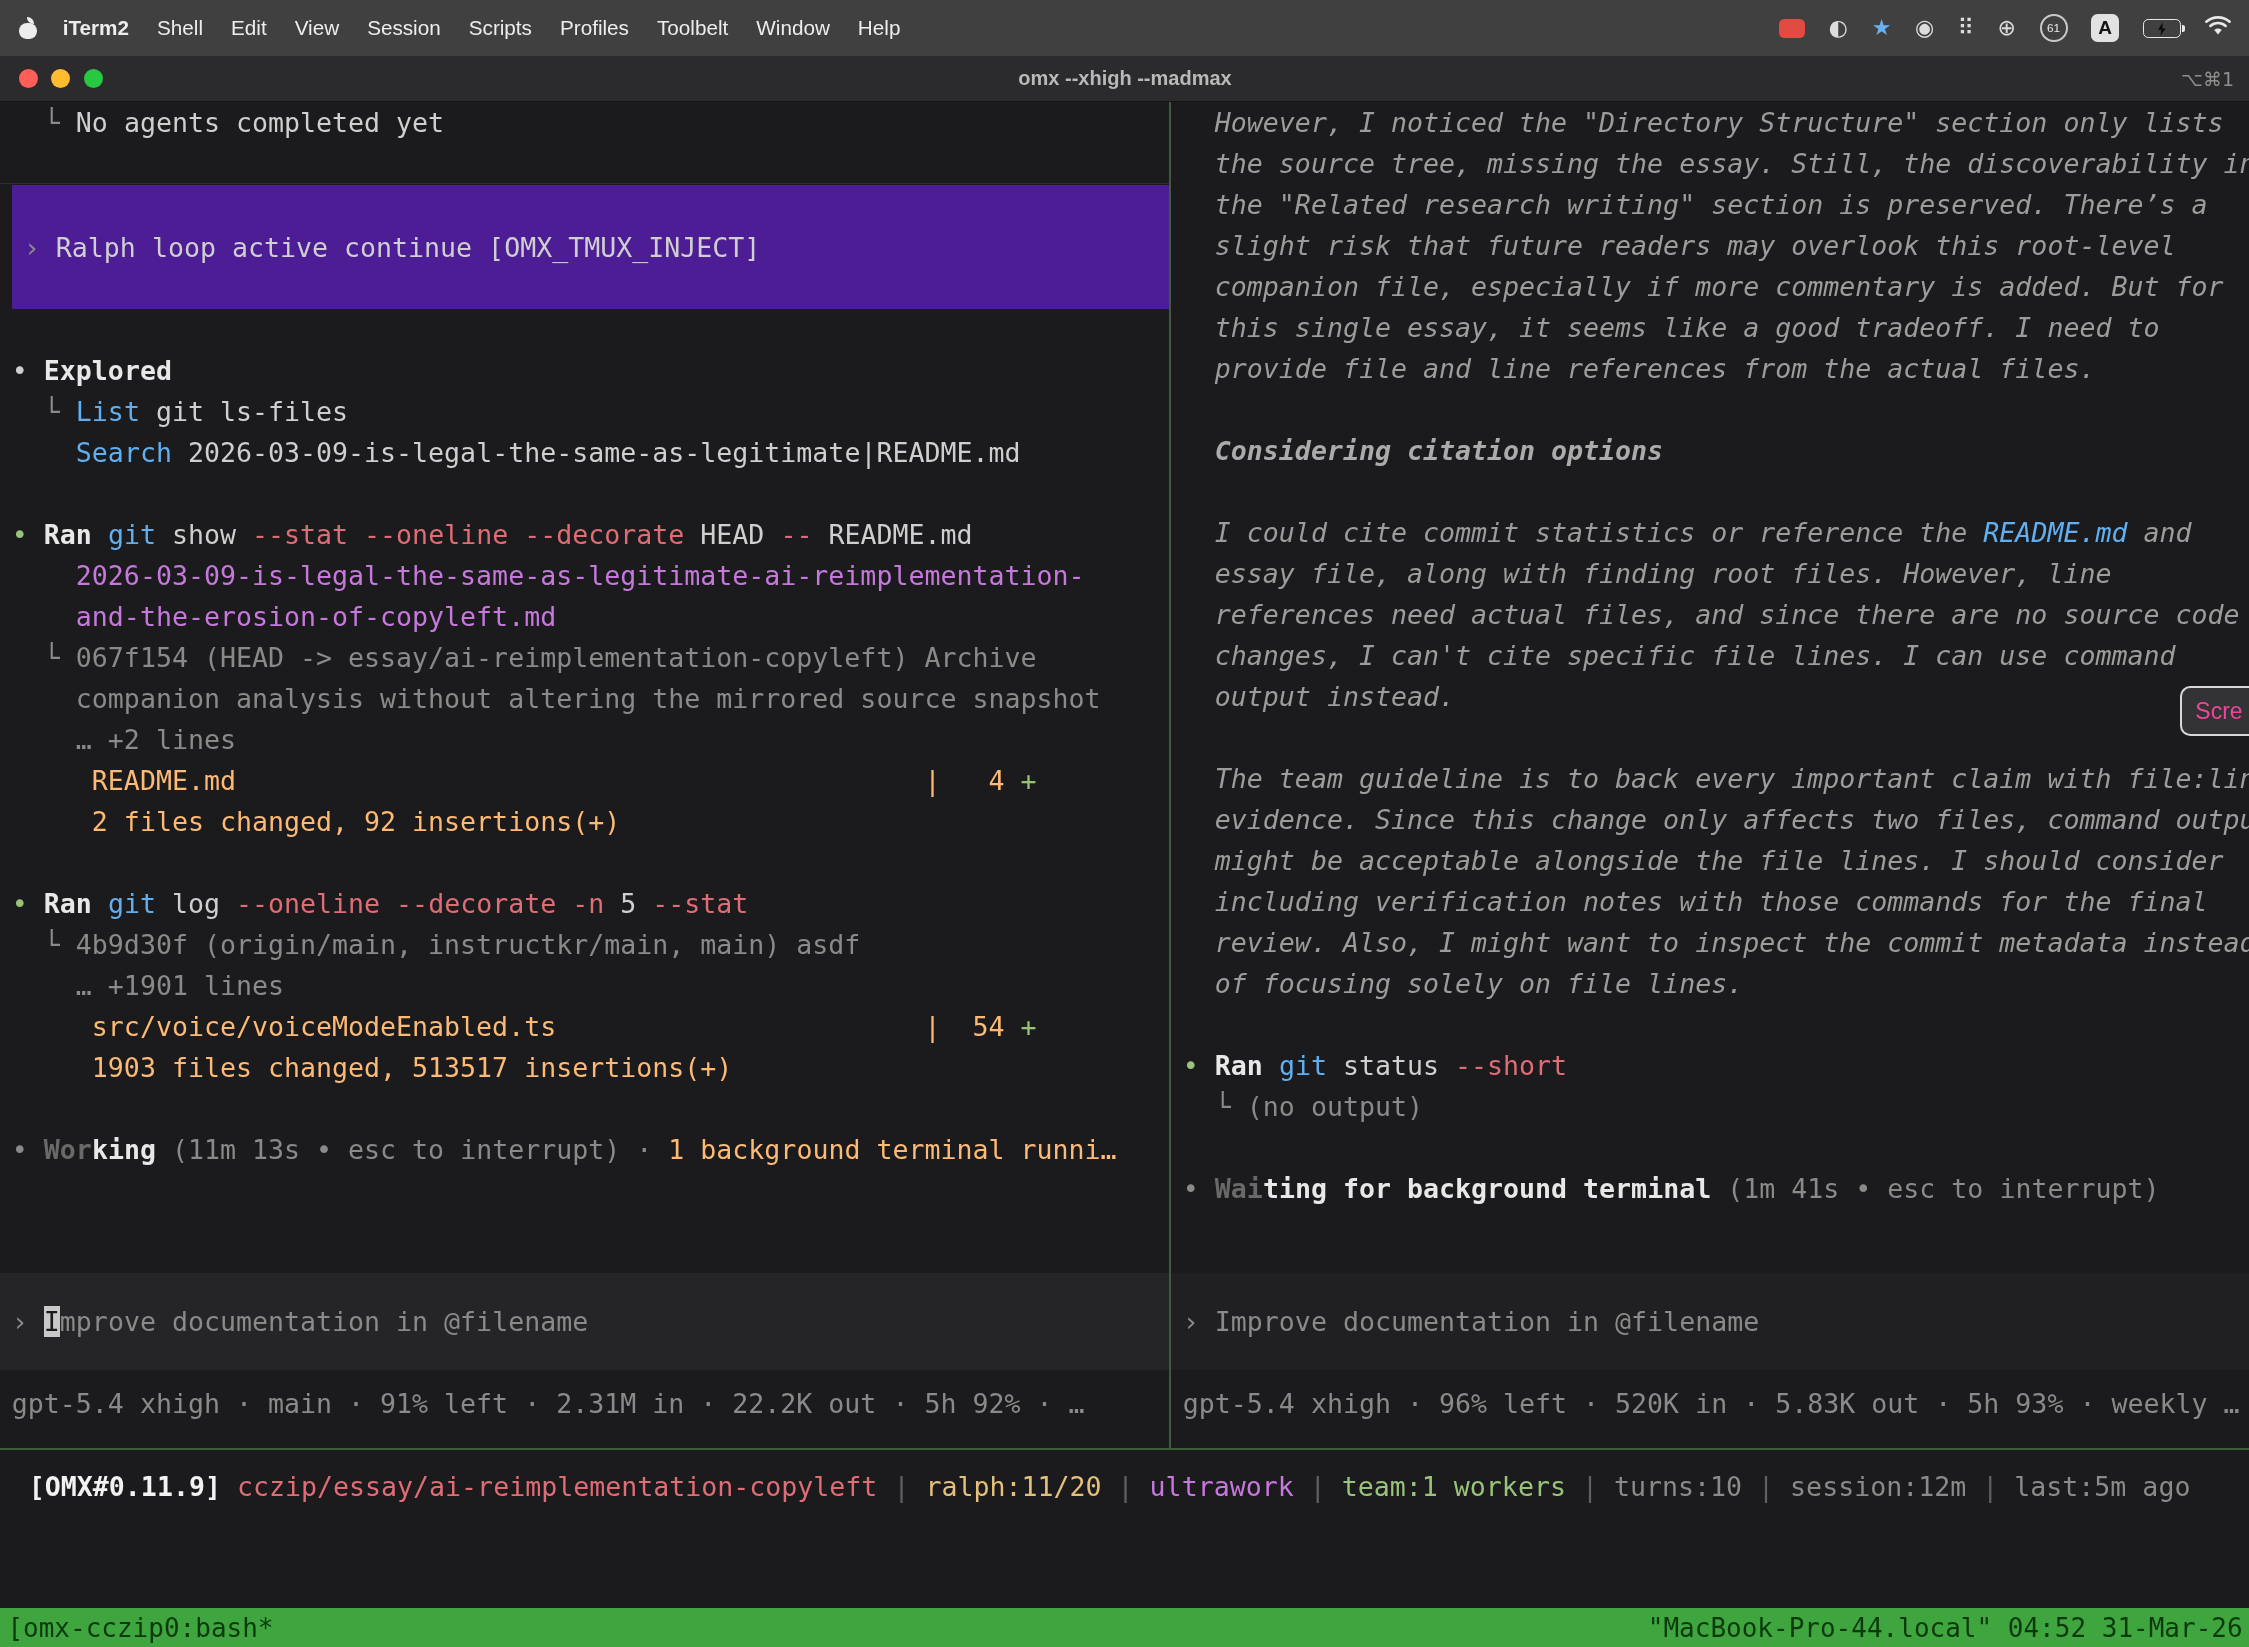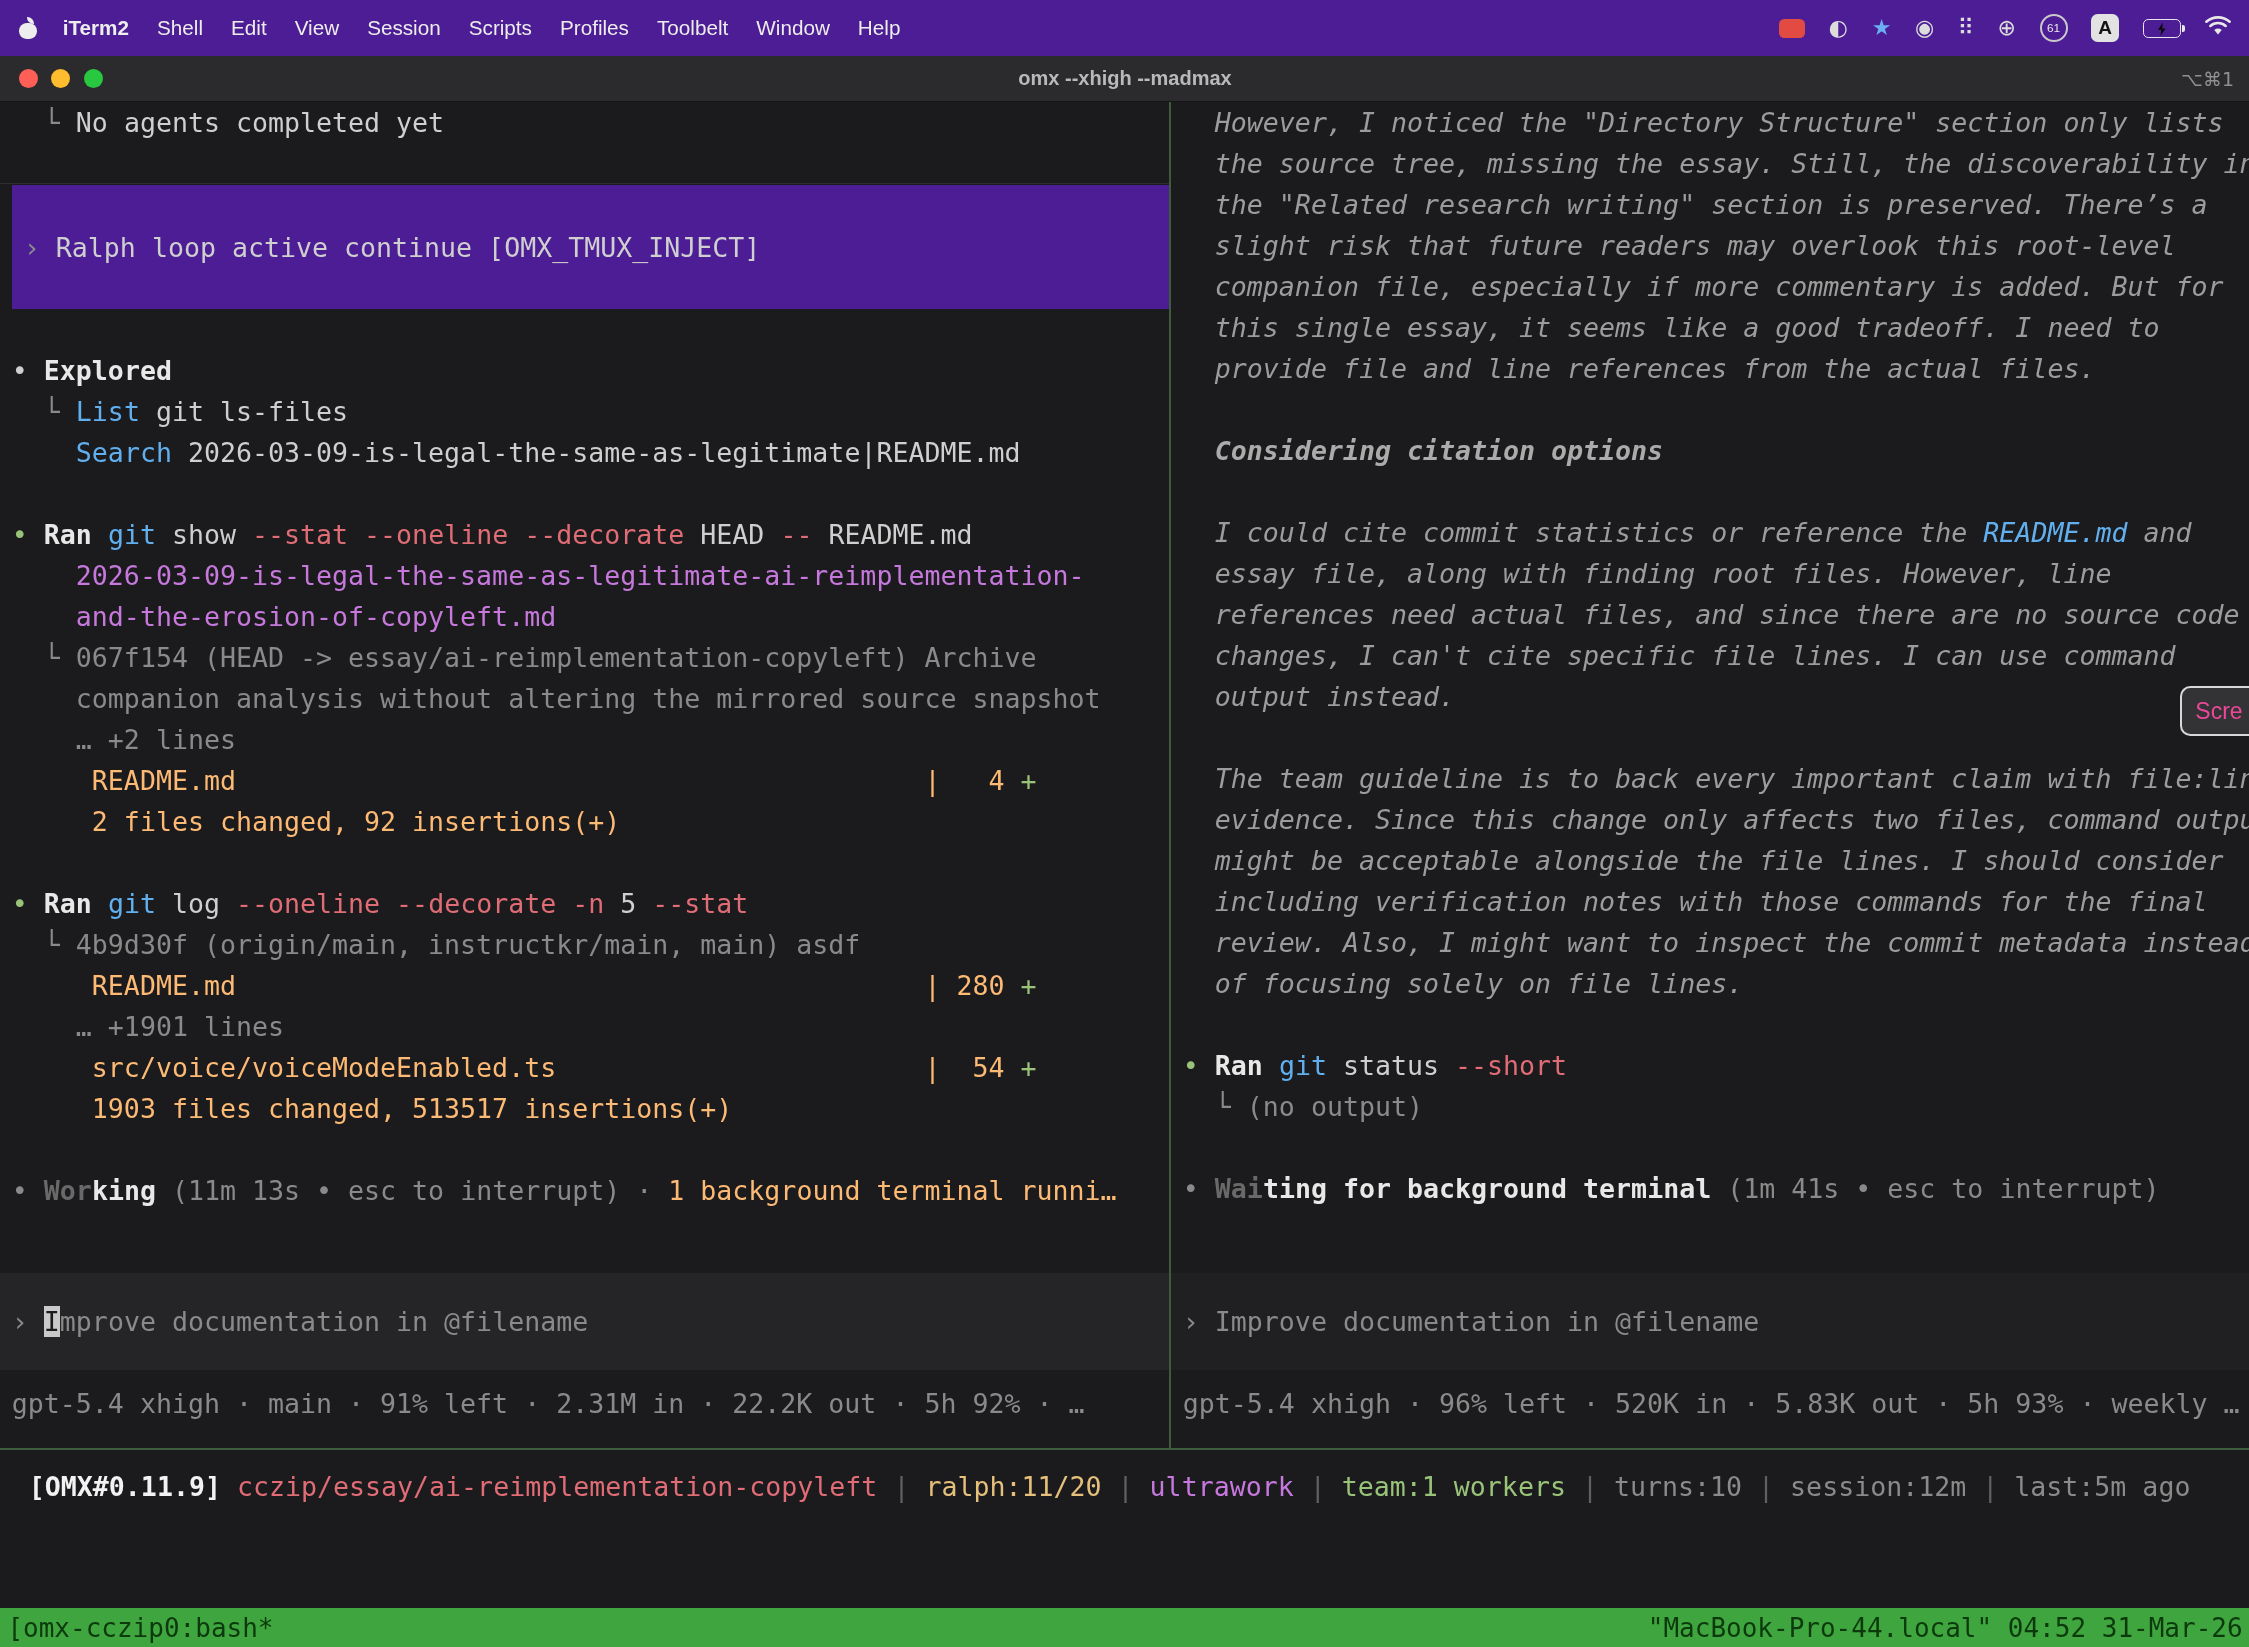--- a/index.html
+++ b/index.html
@@ -1,20 +1,20 @@
 <!DOCTYPE html>
 <html style="font-size:11.8px"><head>
 <meta charset="utf-8">
 <style>
   html,body{margin:0;padding:0;}
   body{width:2250px;height:1648px;position:relative;overflow:hidden;background:#1b1b1d;
        font-family:"DejaVu Sans Mono",monospace;}
 
   
-  .menubar{position:absolute;top:0;left:0;right:0;height:56px;background:#4c1d95;
+  .menubar{position:absolute;top:0;left:0;right:0;height:56px;background:#404040;
            display:flex;align-items:center;justify-content:space-between;
            font-family:"Liberation Sans",sans-serif;font-size:20.7px;color:#ededed;padding:0 13.3px;}
   .mb-left{display:flex;align-items:center;}
   .apple{width:17.7px;height:22px;position:relative;margin:0 11.8px 0 5.9px;}
   .apple::before{content:"";position:absolute;bottom:0;left:0;width:17.7px;height:16px;background:#ededed;
                  border-radius:8px 8px 7.4px 7.4px;}
   .apple::after{content:"";position:absolute;top:0;left:8px;width:6.6px;height:6.6px;background:#ededed;
                 border-radius:0 6.6px 0 6.6px;}
   .menu-item{padding:0 14px;white-space:nowrap;}
   .menu-item.bold{font-weight:bold;}
@@ -156,21 +156,20 @@
         <div class="trow"><span class="c-mag">    2026-03-09-is-legal-the-same-as-legitimate-ai-reimplementation-</span></div>
         <div class="trow"><span class="c-mag">    and-the-erosion-of-copyleft.md</span></div>
         <div class="trow"><span class="c-dim">  └ 067f154 (HEAD -&gt; essay/ai-reimplementation-copyleft) Archive</span></div>
         <div class="trow"><span class="c-dim">    companion analysis without altering the mirrored source snapshot</span></div>
         <div class="trow"><span class="c-dim">    … +2 lines</span></div>
         <div class="trow"><span class="c-fg2">     README.md                                           |   4 </span><span class="c-grn">+</span></div>
         <div class="trow"><span class="c-fg2">     2 files changed, 92 insertions(+)</span></div>
         <div class="trow"></div>
         <div class="trow"><span class="c-grn">• </span><span class="c-bfg">Ran</span><span class="c-fg"> </span><span class="c-blue">git</span><span class="c-fg"> log </span><span class="c-red">--oneline --decorate</span><span class="c-fg"> </span><span class="c-red">-n</span><span class="c-fg"> 5 </span><span class="c-red">--stat</span></div>
         <div class="trow"><span class="c-dim">  └ 4b9d30f (origin/main, instructkr/main, main) asdf</span></div>
-        <div class="trow"><span class="c-fg2">     README.md                                           | 280 </span><span class="c-grn">+</span></div>
         <div class="trow"><span class="c-dim">    … +1901 lines</span></div>
         <div class="trow"><span class="c-fg2">     src/voice/voiceModeEnabled.ts                       |  54 </span><span class="c-grn">+</span></div>
         <div class="trow"><span class="c-fg2">     1903 files changed, 513517 insertions(+)</span></div>
         <div class="trow"></div>
         <div class="trow"><span class="c-dim">• </span><span class="c-dimb">Wor</span><span class="c-bfg">king</span><span class="c-dim"> (11m 13s • esc to interrupt)</span><span class="c-dim"> · </span><span class="c-fg2">1 background terminal runni…</span></div>
       </div>
     <div class="input-box">
         <div class="trow"><span class="c-dim">› </span><span class="c-cur">I</span><span class="c-dim">mprove documentation in @filename</span></div>
       </div>
     <div class="status-sec">

